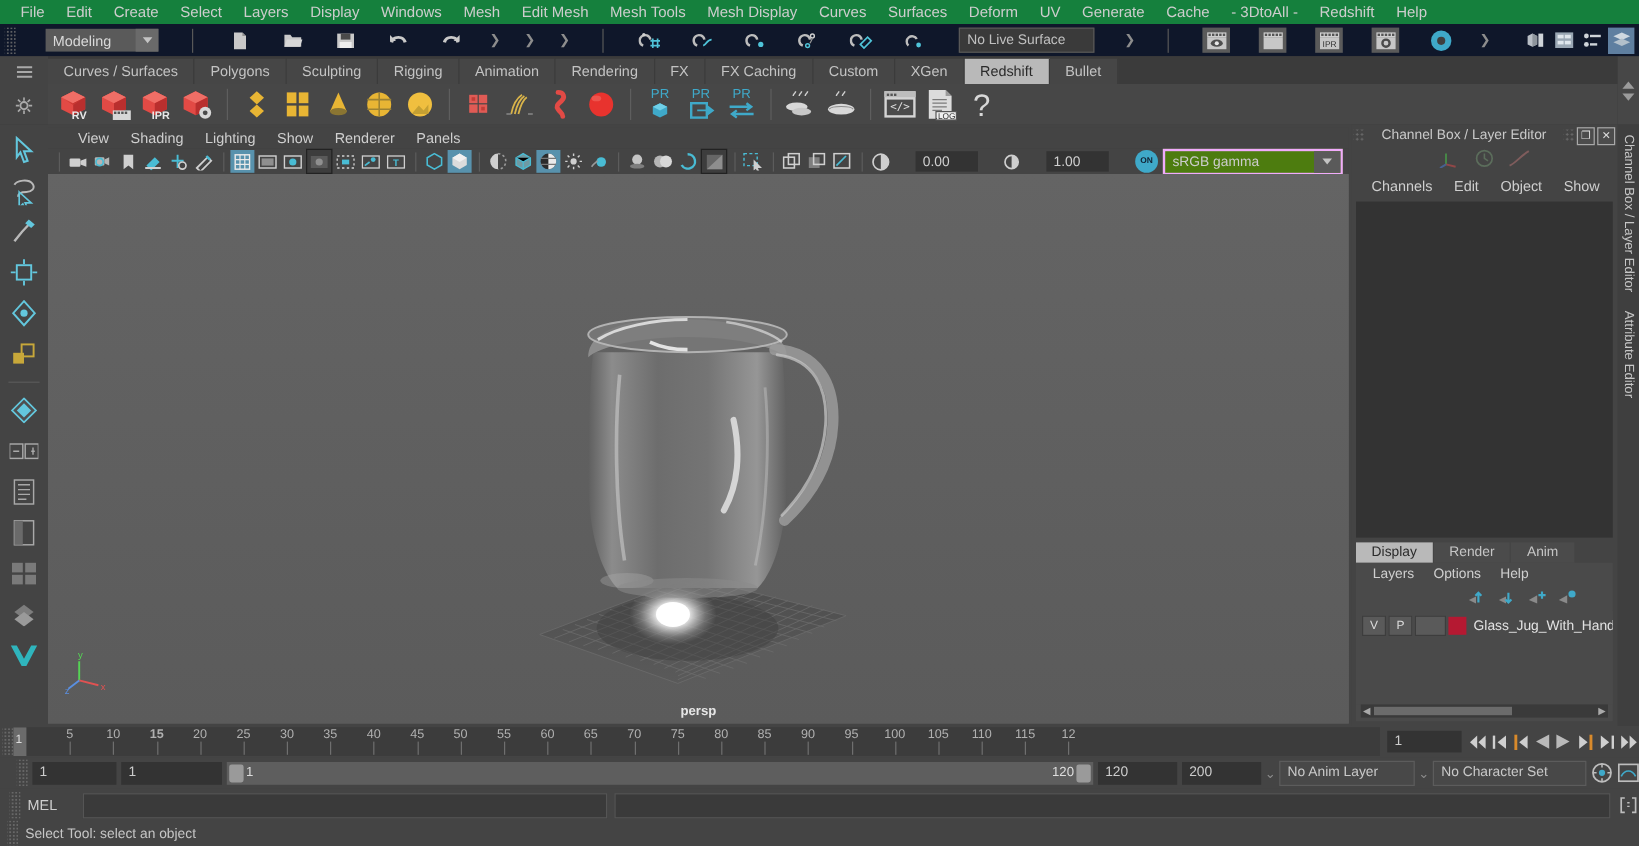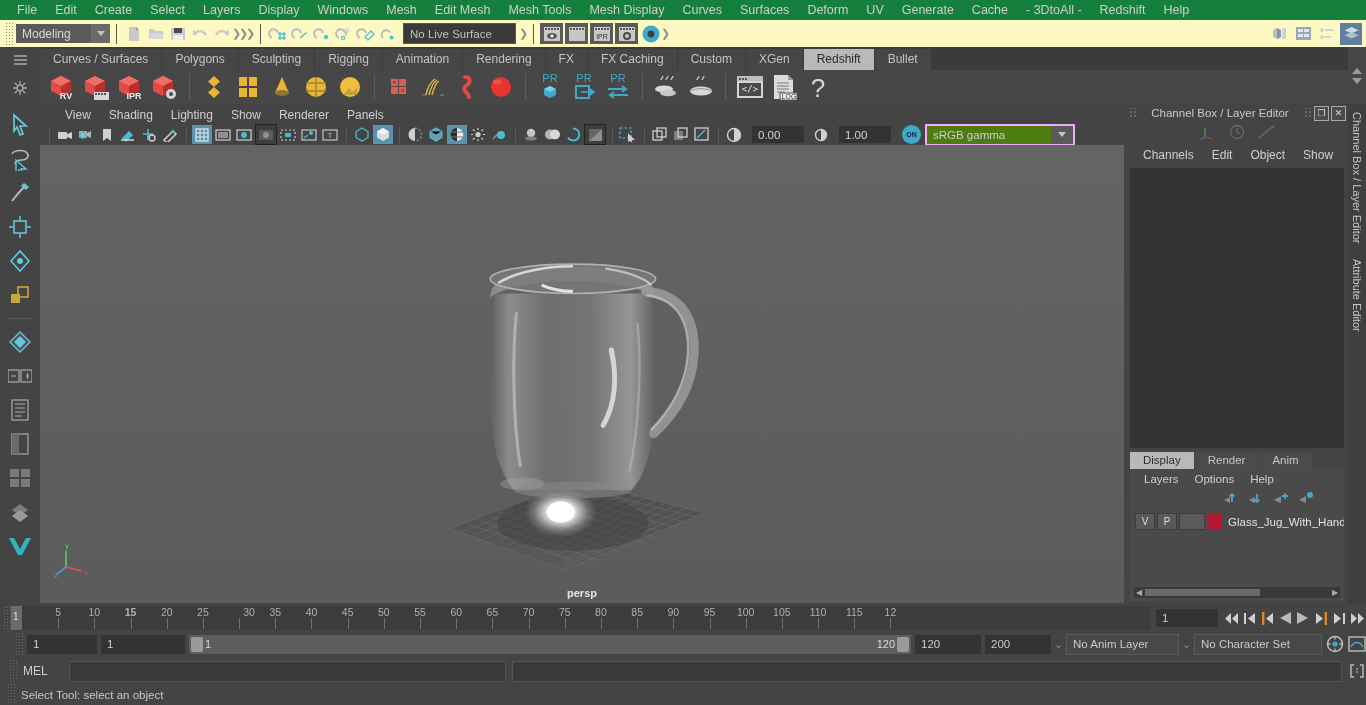--- a/index.html
+++ b/index.html
@@ -6,21 +6,21 @@
   body{width:1366px;height:705px;overflow:hidden;
        font-family:"Liberation Sans","DejaVu Sans",sans-serif;
        font-size:12px;color:#c8c8c8;-webkit-font-smoothing:antialiased;}
   .app{position:relative;width:1366px;height:705px;background:#444444;display:flex;flex-direction:column;}
 
   
   .menubar{height:20px;background:#15803d;display:flex;align-items:center;padding-left:8px;flex:0 0 20px;}
   .menubar .mi{padding:0 9px;font-size:12.5px;color:#cdcdcd;line-height:20px;white-space:nowrap;cursor:default;}
 
   
-  .statusline{height:27px;background:#fef9c3;display:flex;align-items:center;flex:0 0 27px;padding-left:4px;}
+  .statusline{height:27px;background:#0f172a;display:flex;align-items:center;flex:0 0 27px;padding-left:4px;gap:22px;}
   .gripdots{width:9px;height:22px;background-image:radial-gradient(#6e6e6e 0.8px,transparent 0.9px);
             background-size:3px 3px;background-position:1px 2px;opacity:.85;flex:0 0 9px;}
   .sepbar{width:1px;height:20px;background:#585858;margin:0 6px;flex:0 0 1px;}
   .modeselect{width:88px;height:19px;background:#5a5a5a;color:#d9d9d9;font-size:12px;
               display:flex;align-items:center;padding-left:6px;margin-left:3px;position:relative;flex:0 0 88px;}
   .modeselect .arrowbox{position:absolute;right:0;top:0;width:19px;height:19px;background:#6a6a6a;
               display:flex;align-items:center;justify-content:center;}
   .caret{width:0;height:0;border-left:4px solid transparent;border-right:4px solid transparent;border-top:5px solid #c4c4c4;}
   .sicon{width:22px;height:22px;display:flex;align-items:center;justify-content:center;flex:0 0 22px;}
   .sicon svg{display:block;}
@@ -58,21 +58,21 @@
 
   .viewportwrap{flex:1;display:flex;flex-direction:column;min-width:0;padding:2px 2px 2px 0;}
   .vpmenus{height:18px;background:#444;display:flex;align-items:center;padding-left:16px;flex:0 0 18px;}
   .vpmenus .vm{padding:0 9px;font-size:12px;color:#cfcfcf;line-height:18px;cursor:default;}
   .vptoolbar{height:21px;background:#444;display:flex;align-items:center;padding-left:4px;flex:0 0 21px;}
   .vpicon{width:20px;height:19px;display:flex;align-items:center;justify-content:center;flex:0 0 20px;margin-right:1px;}
   .vpicon.on{background:#5892ad;}
   .vpicon.framed{border:1px solid #222;background:#3d3d3d;}
   .vpsep{width:1px;height:16px;background:#5c5c5c;margin:0 5px;flex:0 0 1px;}
   .numfield{width:46px;height:17px;background:#333;color:#d0d0d0;font-size:11.5px;display:flex;
-            align-items:center;padding-left:6px;margin:0 7px;flex:0 0 46px;}
+            align-items:center;padding-left:6px;margin:0 18px;flex:0 0 46px;}
   .onbtn{width:19px;height:19px;border-radius:50%;background:#3fa9c9;color:#123;font-size:7px;font-weight:bold;
          display:flex;align-items:center;justify-content:center;margin:0 4px;flex:0 0 19px;}
   .gammasel{width:140px;height:18px;background:#4d7c0f;border:2px solid #f0abfc;color:#ccc;font-size:11.5px;
             display:flex;align-items:center;padding-left:6px;position:relative;flex:0 0 140px;}
   .gammasel .arrowbox{position:absolute;right:0;top:0;bottom:0;width:22px;background:#5a5a5a;display:flex;align-items:center;justify-content:center;}
 
   .viewport{flex:1;position:relative;background:#5f5f5f;overflow:hidden;min-height:0;}
   .camlabel{position:absolute;bottom:4px;left:50%;transform:translateX(-50%);font-size:11px;color:#e6e6e6;font-weight:bold;}
   .axisgiz{position:absolute;left:14px;bottom:24px;width:42px;height:42px;}
 
@@ -1074,21 +1074,21 @@
           <div class="tslabel" style="left: 47.1851px;">5</div>
           <div class="tstick" style="left: 83.3702px;"></div>
           <div class="tslabel" style="left: 83.3702px;">10</div>
           <div class="tstick" style="left: 119.555px;"></div>
           <div class="tslabel" style="left: 119.555px; font-weight: bold;">15</div>
           <div class="tstick" style="left: 155.74px;"></div>
           <div class="tslabel" style="left: 155.74px;">20</div>
           <div class="tstick" style="left: 191.925px;"></div>
           <div class="tslabel" style="left: 191.925px;">25</div>
           <div class="tstick" style="left: 228.11px;"></div>
-          <div class="tslabel" style="left: 228.11px; margin-left: 10px;">30</div>
+          <div class="tslabel" style="left: 228.11px;">30</div>
           <div class="tstick" style="left: 264.296px;"></div>
           <div class="tslabel" style="left: 264.296px;">35</div>
           <div class="tstick" style="left: 300.481px;"></div>
           <div class="tslabel" style="left: 300.481px;">40</div>
           <div class="tstick" style="left: 336.666px;"></div>
           <div class="tslabel" style="left: 336.666px;">45</div>
           <div class="tstick" style="left: 372.851px;"></div>
           <div class="tslabel" style="left: 372.851px;">50</div>
           <div class="tstick" style="left: 409.036px;"></div>
           <div class="tslabel" style="left: 409.036px;">55</div>

